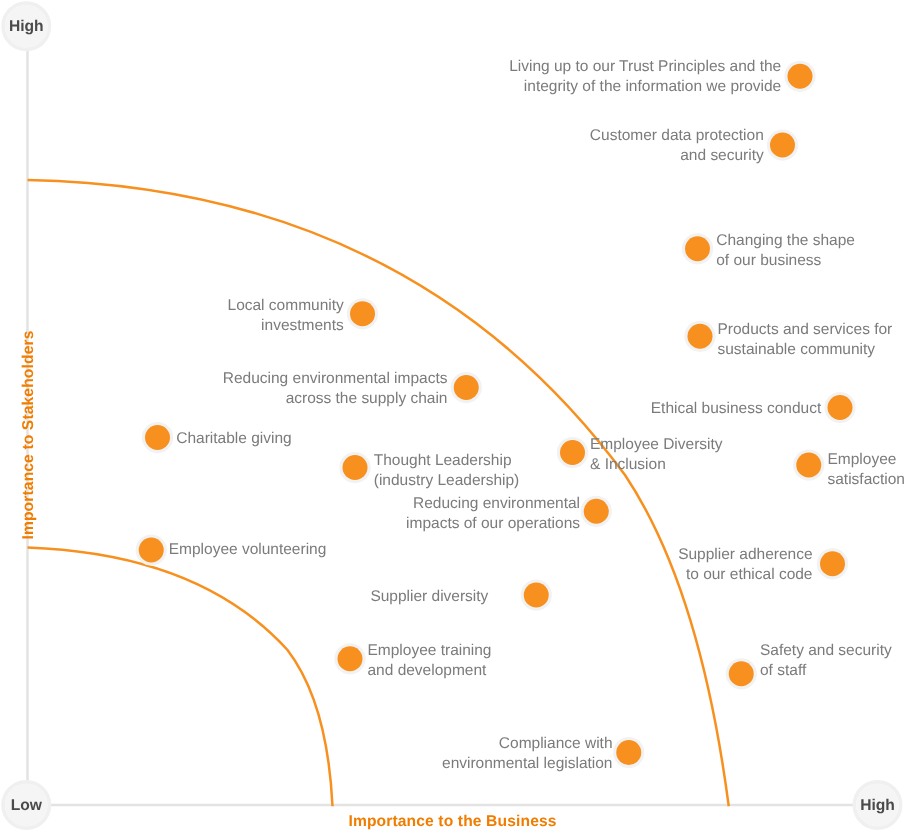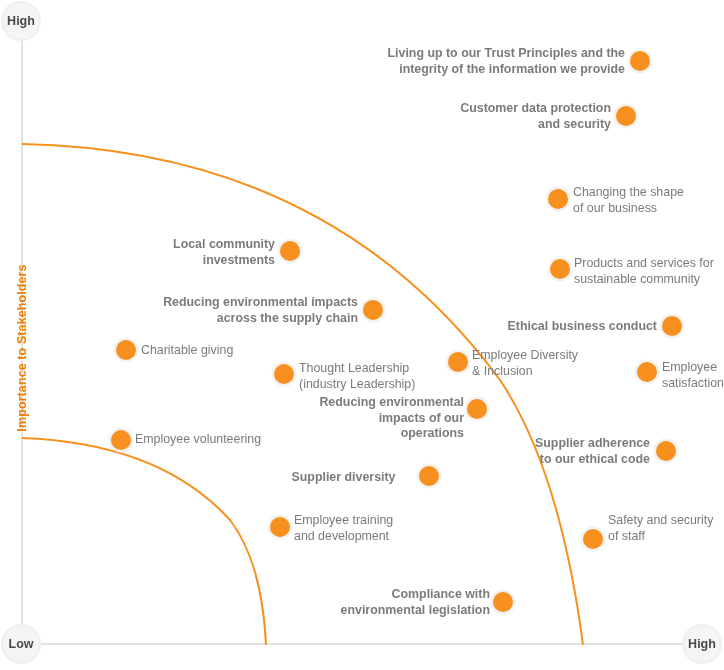--- a/index.html
+++ b/index.html
@@ -109,21 +109,20 @@
   .pt-label {
     position: absolute;
     font-size: 12.4px;
     line-height: 15.5px;
     color: #7b7b7b;
     white-space: pre-line;
     z-index: 2;
   }
   .pt-label.lbl-left {
     text-align: right;
-    font-weight: bold;
   }
   .pt-label.lbl-right {
     text-align: left;
   }
 </style>
 </head>
 <body>
 
 <div id="chart-root">
 
@@ -138,20 +137,21 @@
   <div class="cap" id="cap-y-high">
     <span class="cap-inner">High</span>
   </div>
   <div class="cap" id="cap-y-low">
     <span class="cap-inner">Low</span>
   </div>
   <div class="cap" id="cap-x-high">
     <span class="cap-inner">High</span>
   </div>
 
+  <div class="axis-title" id="axis-title-x">Importance to the Business</div>
   <div class="axis-title" id="axis-title-y">Importance to Stakeholders</div>
 
   <div id="points-layer">
       <div class="pt" style="left: 640px; top: 61px;"></div>
       <div class="pt-label lbl-left" style="left: 387px; top: 46px; width: 238px;">Living up to our Trust Principles and the
 integrity of the information we provide</div>
       <div class="pt" style="left: 626px; top: 116px;"></div>
       <div class="pt-label lbl-left" style="left: 429px; top: 101px; width: 182px;">Customer data protection
 and security</div>
       <div class="pt" style="left: 558px; top: 199px;"></div>

